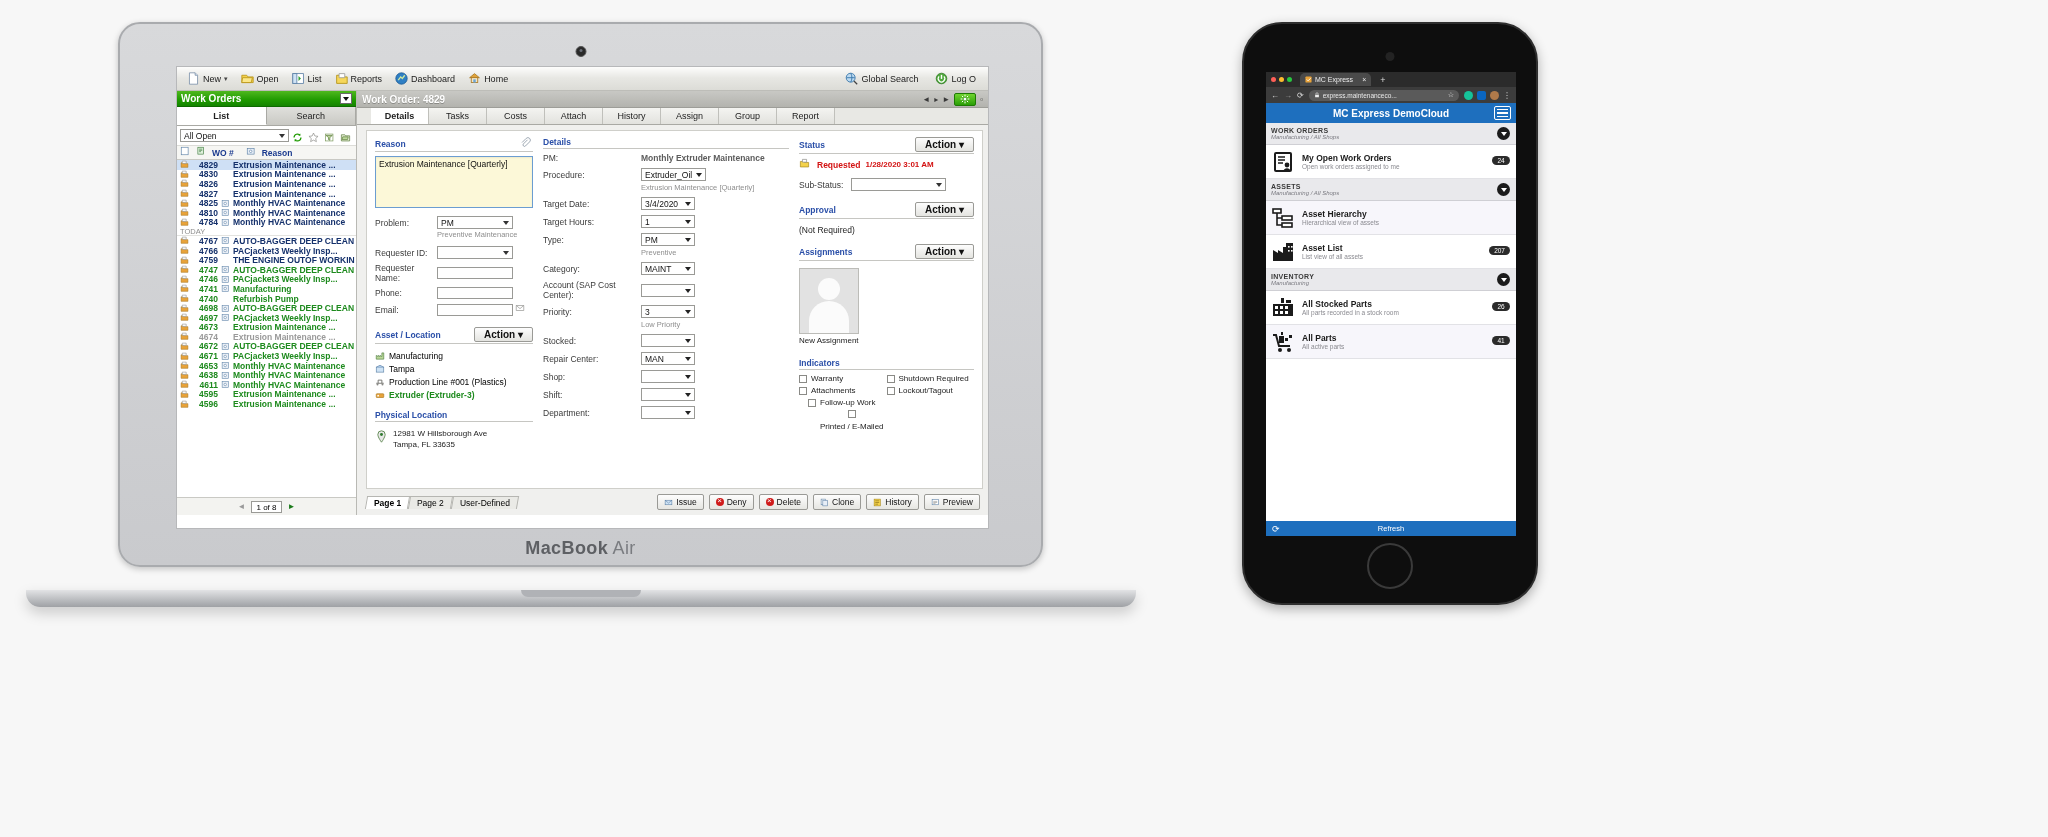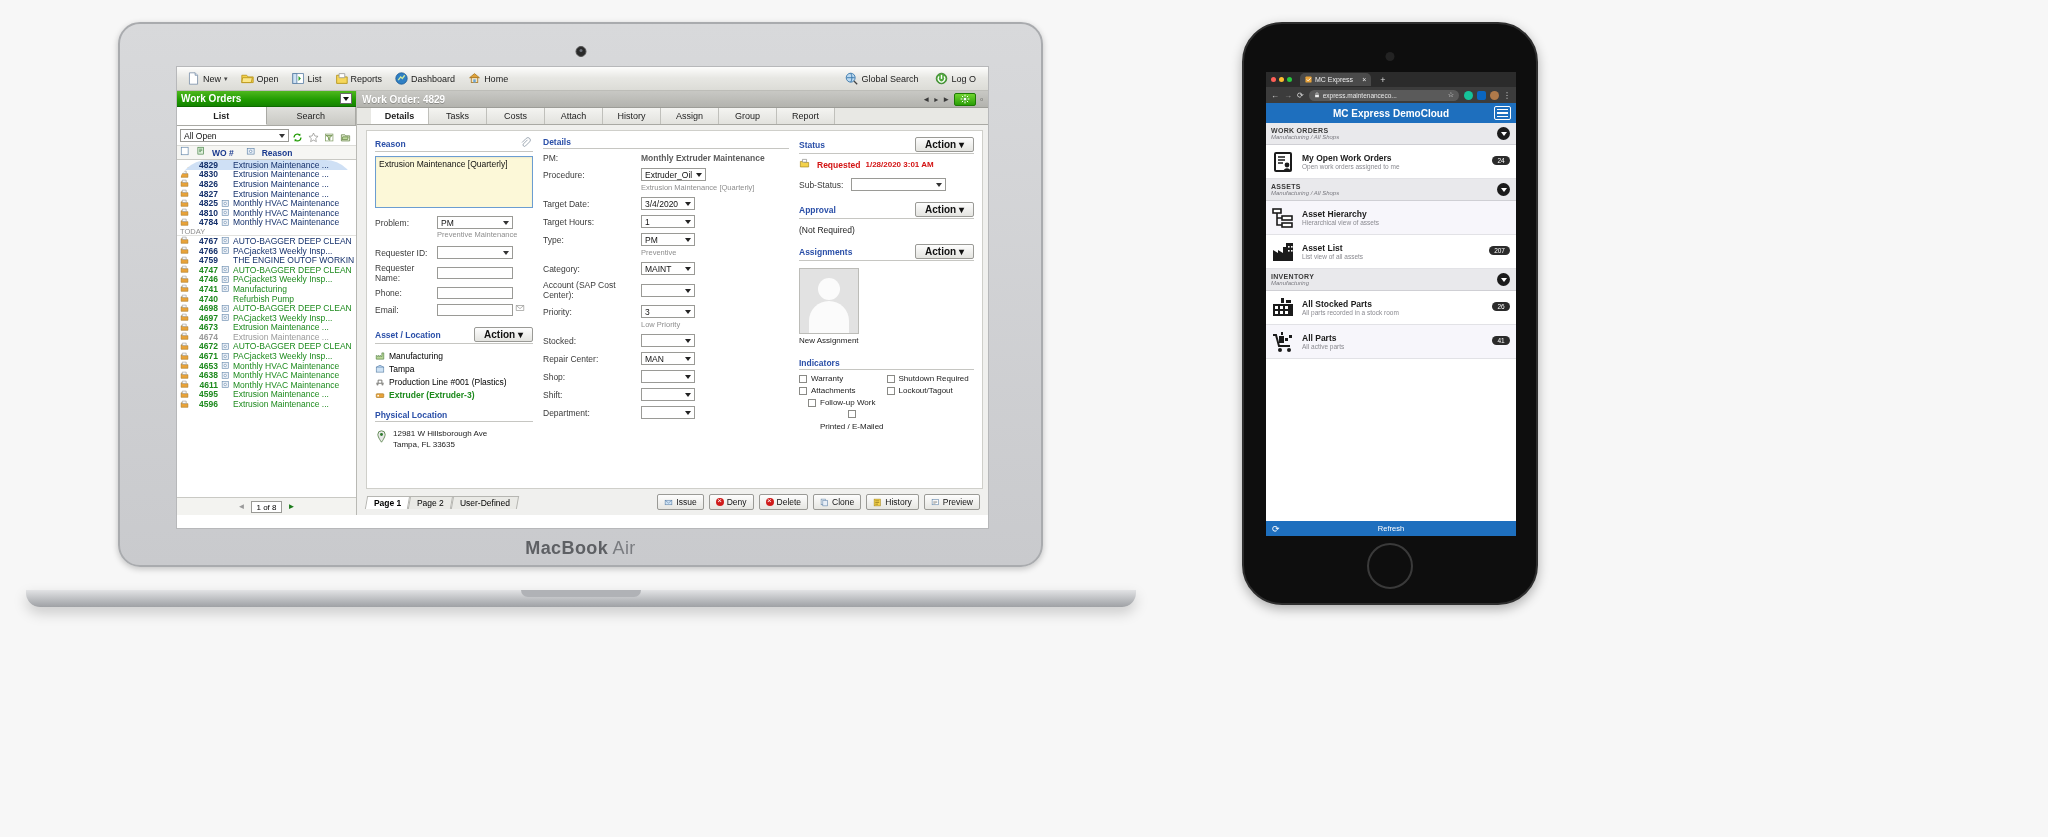--- a/index.html
+++ b/index.html
@@ -70,25 +70,25 @@
     background:linear-gradient(180deg,#e0e0dc,#c9c9c4);border-right:1px solid #a9a9a4;}
   .ltab.active{background:#fff;font-weight:bold;border-bottom:1px solid #fff;}
   .filterrow{display:flex;align-items:center;gap:3px;padding:3px;border-bottom:1px solid #dcdcd8;}
   .sel{border:1px solid #9a9a96;background:#fff;font-size:8.5px;height:13px;line-height:12px;
     padding:0 12px 0 3px;position:relative;color:#111;}
   .sel::after{content:"";position:absolute;right:3px;top:4px;border-left:3px solid transparent;
     border-right:3px solid transparent;border-top:4px solid #333;}
   .sel.w110{width:110px;}
   .colhdr{display:flex;align-items:center;gap:3px;height:14px;font-size:8.5px;color:#1a3a8f;
     font-weight:bold;border-bottom:1px solid #c9c9c4;background:#f6f6f3;padding:0 3px;}
-  .wolist{flex:1;overflow:hidden;font-size:8.5px;border-radius:31px;}
+  .wolist{flex:1;overflow:hidden;font-size:8.5px;}
   .worow{display:flex;align-items:center;height:9.6px;padding-left:3px;gap:3px;white-space:nowrap;}
   .worow.sel-row{background:#cfe0f5;}
   .wonum{width:26px;text-align:right;font-weight:bold;color:#1a1a1a;}
-  .woreason{font-weight:normal;overflow:hidden;text-overflow:ellipsis;}
+  .woreason{font-weight:bold;overflow:hidden;text-overflow:ellipsis;}
   .daysep{font-size:7.5px;color:#8d8d8d;padding-left:3px;border-bottom:1px solid #e3e3e0;height:9px;}
   .pager{height:18px;border-top:1px solid #c9c9c4;display:flex;align-items:center;justify-content:center;gap:6px;background:#f3f3f0;}
   .pgbox{border:1px solid #9a9a96;background:#fff;font-size:8px;padding:0 4px;height:12px;line-height:11px;}
   .arr{font-size:8px;color:#1a7a1a;}
   .arr.dim{color:#9a9a9a;}
 
   
   .rightpane{flex:1;display:flex;flex-direction:column;background:#f0f0ee;}
   .rechdr{height:17px;background:linear-gradient(180deg,#c8c8c4 0%,#b3b3ae 100%);
     display:flex;align-items:center;padding:0 5px;border-bottom:1px solid #9d9d98;}

